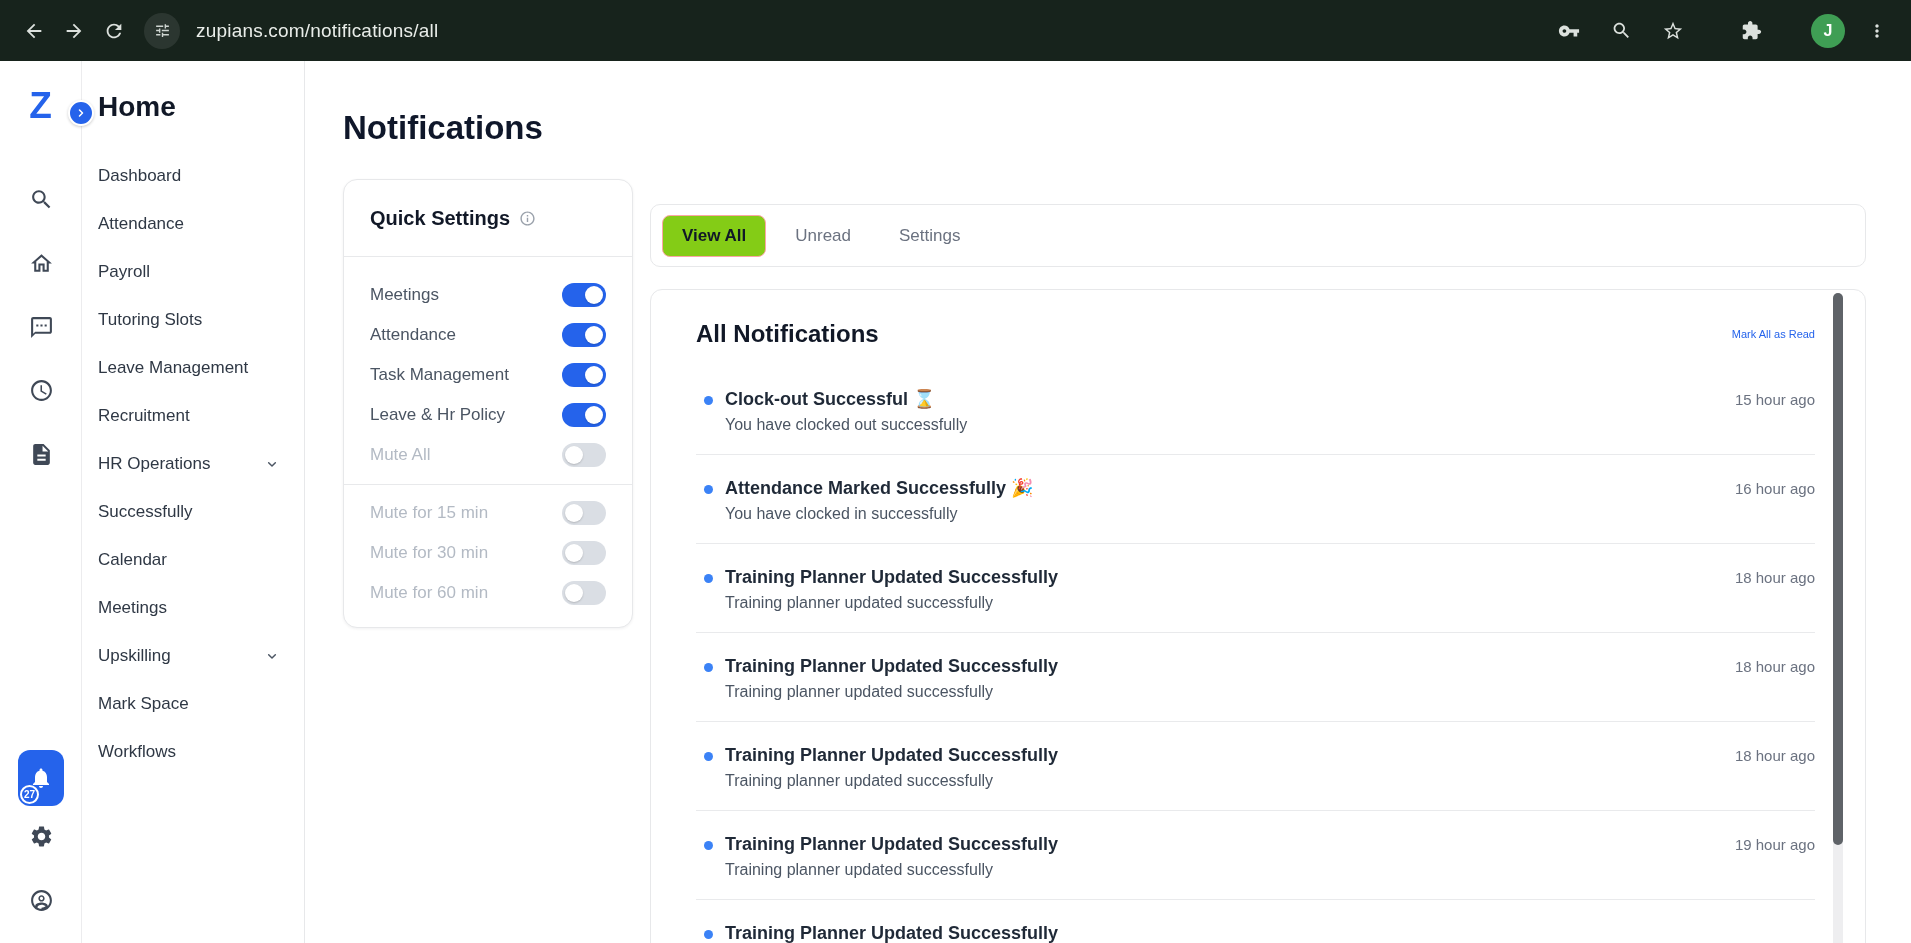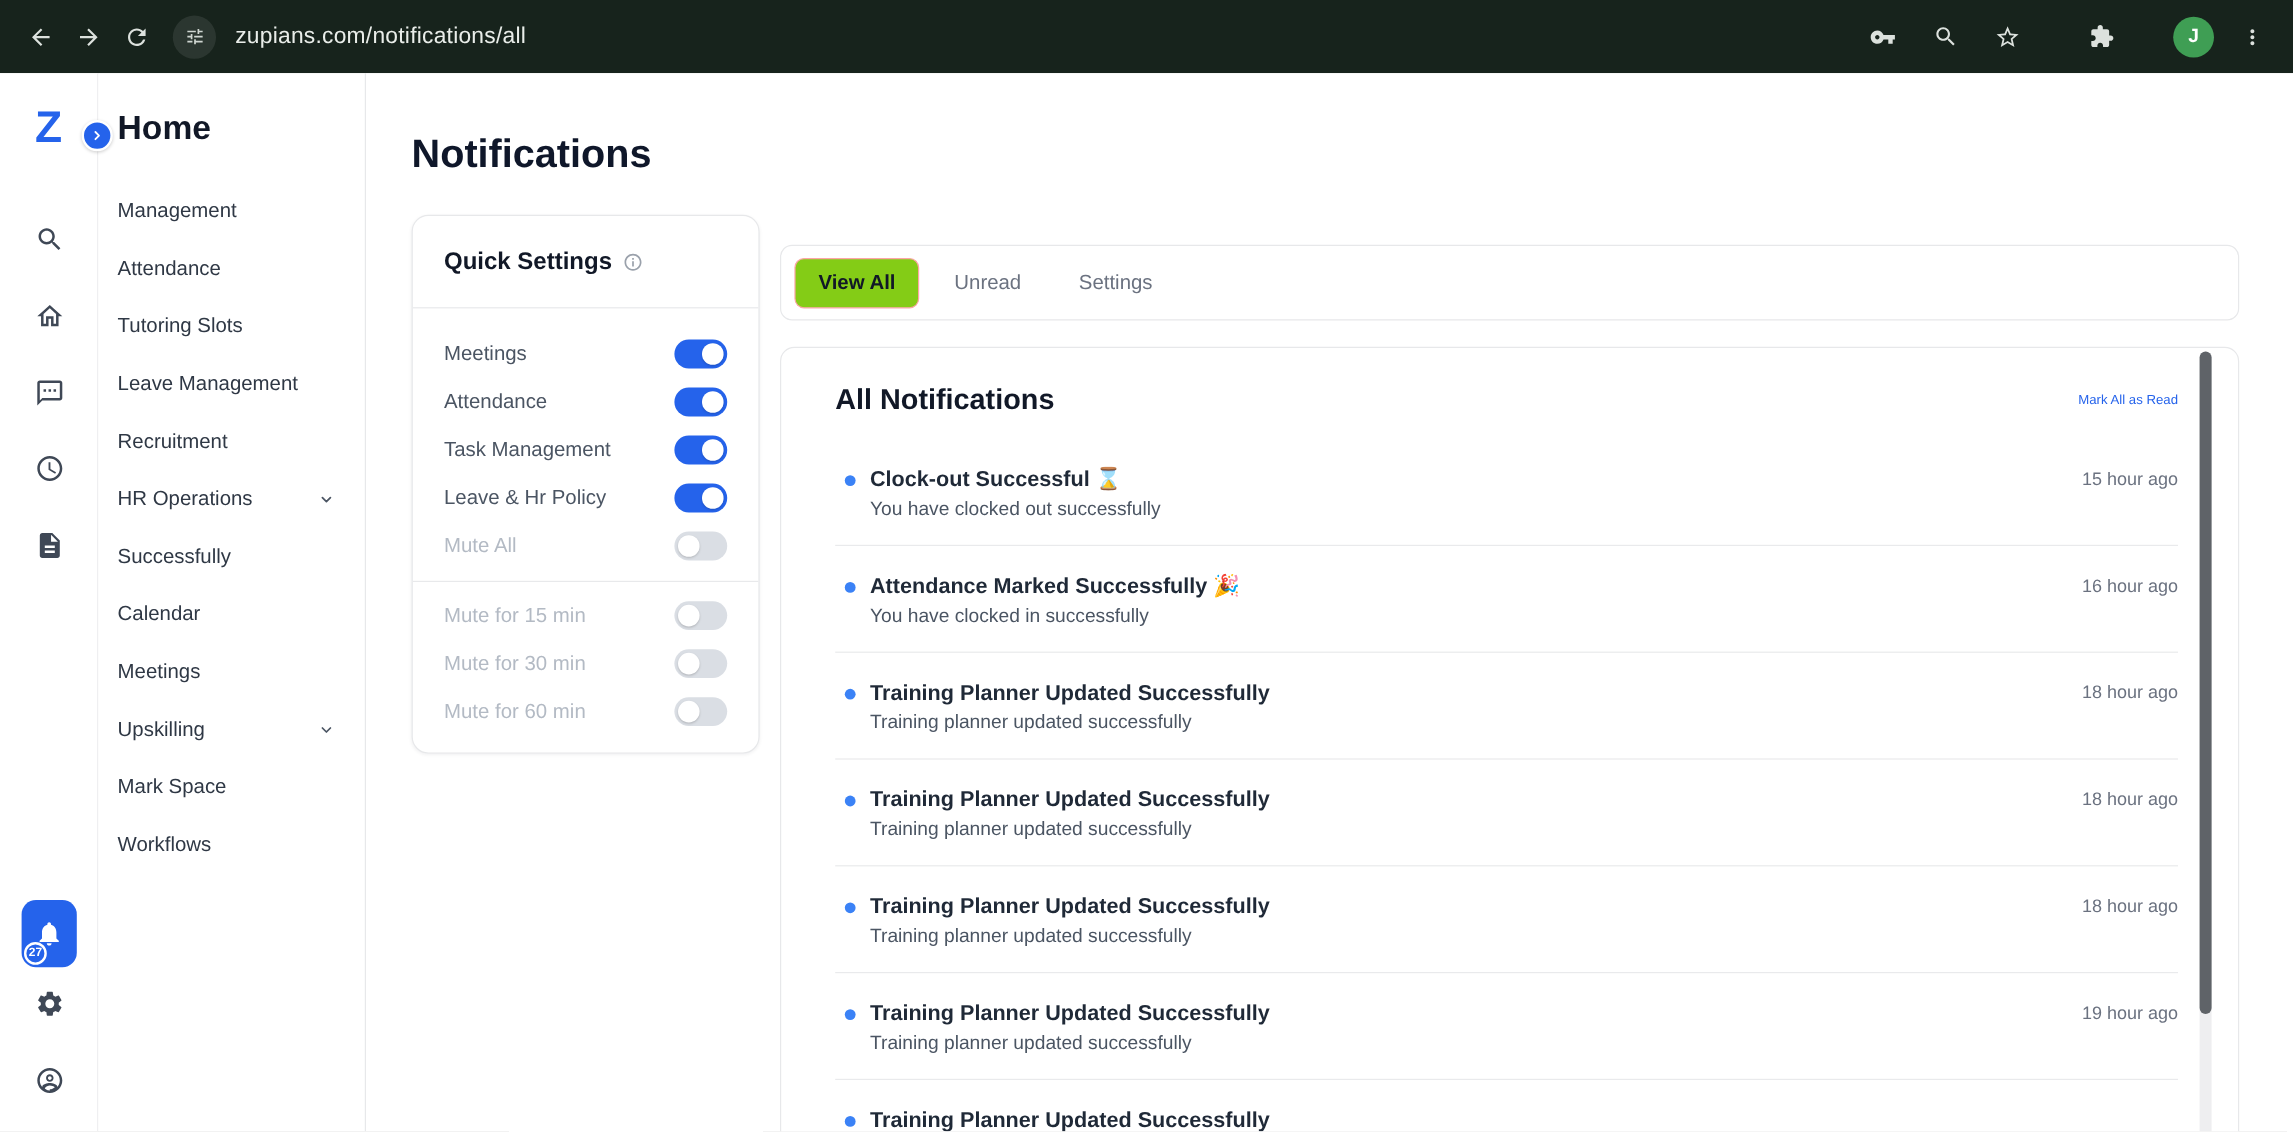--- a/index.html
+++ b/index.html
@@ -196,29 +196,33 @@
       <svg width="12" height="12" viewBox="0 0 24 24">
           <path d="M9 6l6 6-6 6" stroke="#fff" stroke-width="3" fill="none" stroke-linecap="round" stroke-linejoin="round"></path>
         </svg>
     </button>
 
     <div class="sidebar">
       <div class="sb-title">Home</div>
       <nav class="nav">
 
           <div class="nav-item">
-            <span>Management</span>
+            <span>Dashboard</span>
 
           </div>
 
           <div class="nav-item">
             <span>Attendance</span>
 
           </div>
 
+          <div class="nav-item">
+            <span>Payroll</span>
+
+          </div>
 
           <div class="nav-item">
             <span>Tutoring Slots</span>
 
           </div>
 
           <div class="nav-item">
             <span>Leave Management</span>
 
           </div>

